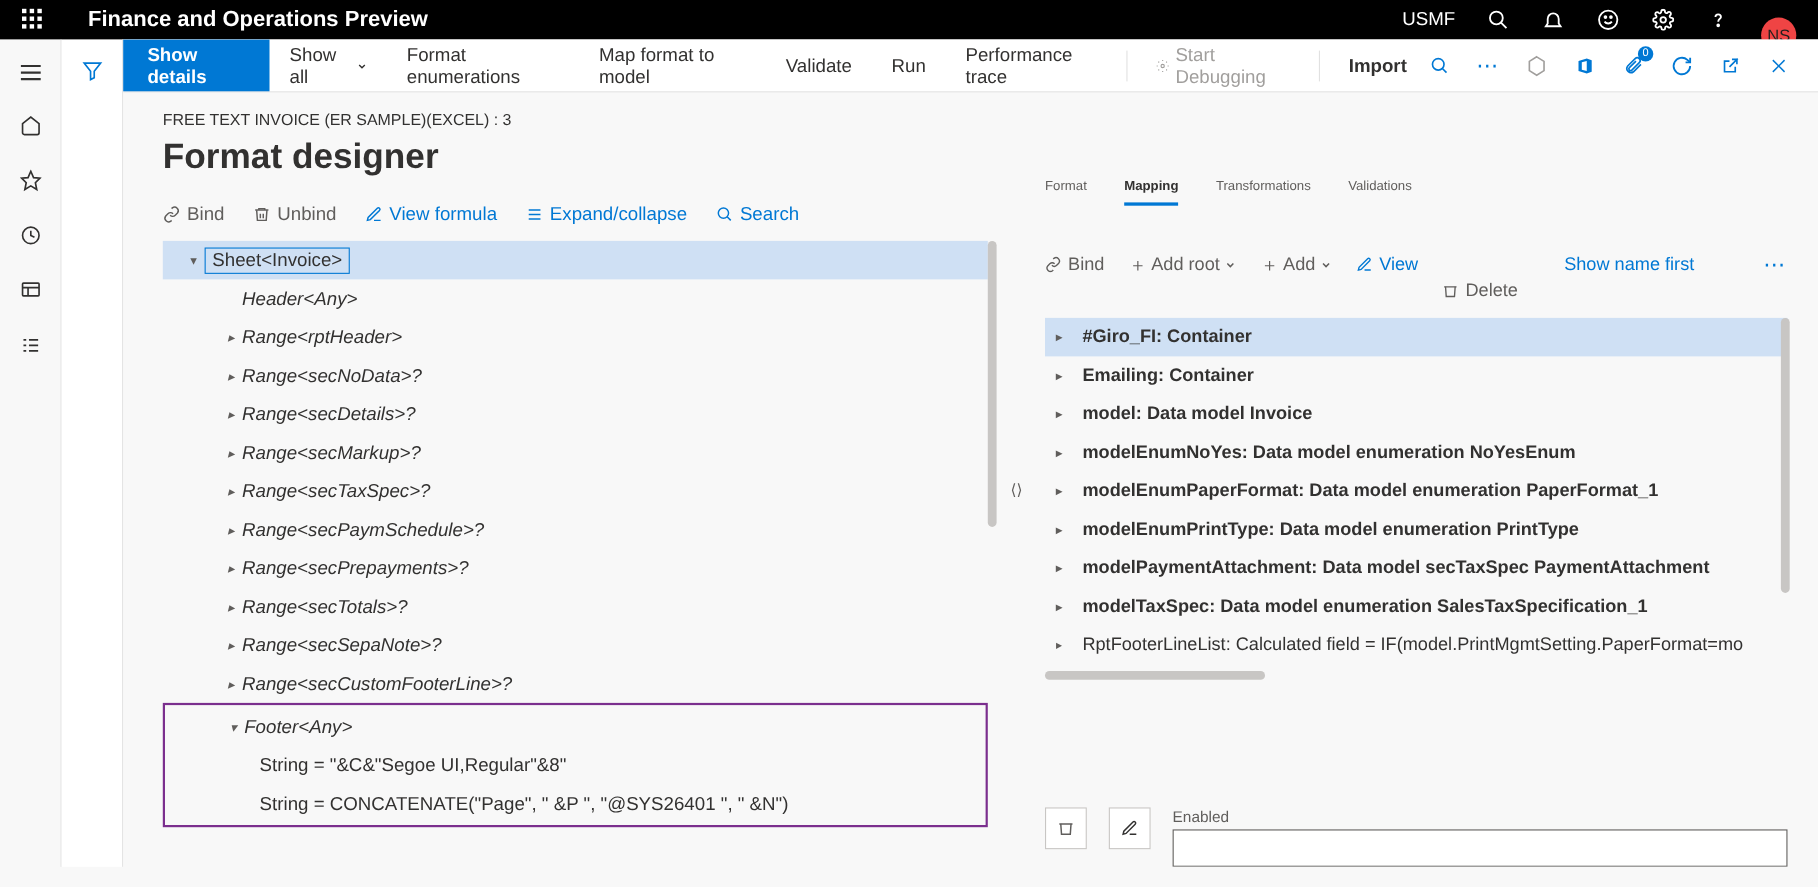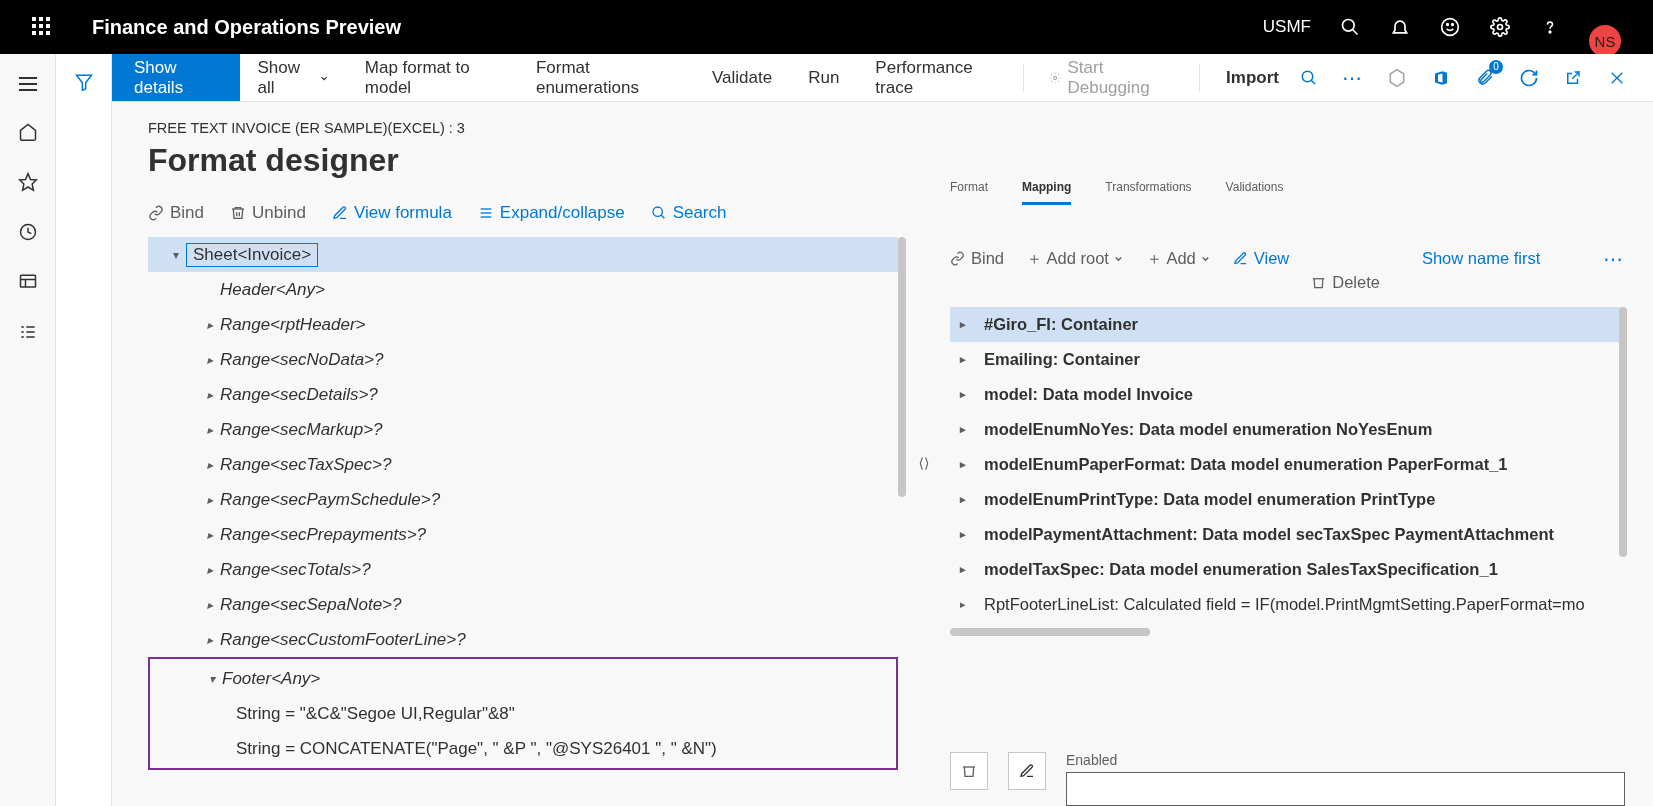--- a/index.html
+++ b/index.html
@@ -1,30 +1,30 @@
 <!DOCTYPE html>
 <html><head>
 <meta charset="utf-8">
 <style>
 * { box-sizing: border-box; margin: 0; padding: 0; font-family: "Segoe UI", Arial, sans-serif; }
 body { width: 1653px; height: 806px; overflow: hidden; background: #f8f8f8; }
-.topbar { height: 54px; background: #000; color: #fff; display: flex; align-items: center; padding: 0 32px; }
+.topbar { height: 36px; background: #000; color: #fff; display: flex; align-items: center; padding: 0 20px; }
 .waffle { width: 20px; height: 20px; display: grid; grid-template-columns: repeat(3,4px); grid-template-rows: repeat(3,4px); gap: 3px; margin-right: 40px; }
 .waffle span { background: #fff; width: 4px; height: 4px; }
 .app-title { font-size: 20px; font-weight: 600; flex: 1; }
 .top-right { display: flex; align-items: center; gap: 28px; }
 .top-right .txt { font-size: 17px; }
 .top-icon { width: 22px; height: 22px; display: flex; align-items: center; justify-content: center; }
 .avatar-circle { width: 32px; height: 32px; border-radius: 50%; background: #ef4444; color: #201f1e; display: flex; align-items: center; justify-content: center; font-size: 15px; font-weight: 500; margin-top: 28px; }
 .layout { display: flex; height: calc(100% - 54px); }
 .leftbar { width: 56px; border-right: 1px solid #e1e1e1; background: #f8f8f8; display: flex; flex-direction: column; align-items: center; padding-top: 22px; gap: 30px; }
 .filterbar { width: 56px; border-right: 1px solid #e1e1e1; background: #fff; display: flex; flex-direction: column; align-items: center; padding-top: 18px; }
 .content { flex: 1; display: flex; flex-direction: column; background: #f8f8f8; }
 .cmdbar { height: 48px; background: #fff; border-bottom: 1px solid #e1e1e1; display: flex; align-items: center; }
-.show-details { background: #0078d4; color: #fff; height: 100%; padding: 0 22px; display: flex; align-items: center; font-size: 17px; }
+.show-details { background: #0078d4; color: #fff; height: 100%; padding: 0 22px; display: flex; align-items: center; font-size: 17px; font-weight: bold; }
 .cmd-item { padding: 0 18px; color: #323130; font-size: 17px; display: flex; align-items: center; height: 100%; gap: 6px; }
 .cmd-sep { width: 1px; height: 28px; background: #e1e1e1; margin: 0 8px; }
 .cmd-disabled { color: #a19f9d; }
 .cmd-right { margin-left: auto; display: flex; align-items: center; gap: 20px; padding-right: 24px; }
 .icon-btn { width: 24px; height: 24px; display: flex; align-items: center; justify-content: center; color: #0078d4; position: relative; }
 .badge { position: absolute; top: -6px; right: -6px; background: #0078d4; color: #fff; font-size: 10px; border-radius: 8px; padding: 0 4px; min-width: 14px; height: 14px; line-height: 14px; text-align: center; }
 .main-split { flex: 1; display: flex; padding: 18px 0 0 36px; gap: 20px; overflow: hidden; }
 .left-pane { width: 750px; display: flex; flex-direction: column; }
 .breadcrumb { font-size: 14.5px; color: #323130; text-transform: uppercase; margin-bottom: 6px; }
 .page-title { font-size: 32px; font-weight: 600; color: #323130; margin-bottom: 24px; }
@@ -172,22 +172,22 @@
 
   <div class="content">
     <div class="cmdbar">
       <div class="show-details">Show details</div>
       <div class="cmd-item">
           <span>Show all</span>
           <svg width="12" height="12" viewBox="0 0 12 12" stroke="#323130" stroke-width="1.5" fill="none">
             <polyline points="3 5 6 8 9 5"></polyline>
           </svg>
         </div>
+      <div class="cmd-item">Format enumerations</div>
       <div class="cmd-item">Map format to model</div>
-      <div class="cmd-item">Format enumerations</div>
       <div class="cmd-item">Validate</div>
       <div class="cmd-item">Run</div>
       <div class="cmd-item">Performance trace</div>
       <div class="cmd-sep"></div>
       <div class="cmd-item cmd-disabled">
           <svg width="14" height="14" viewBox="0 0 24 24" fill="none" stroke="#a19f9d" stroke-width="2">
             <circle cx="12" cy="12" r="3"></circle>
             <path d="M12 1v2M12 21v2M4.2 4.2l1.4 1.4M18.4 18.4l1.4 1.4M1 12h2M21 12h2M4.2 19.8l1.4-1.4M18.4 5.6l1.4-1.4"></path>
           </svg>
           <span>Start Debugging</span>

